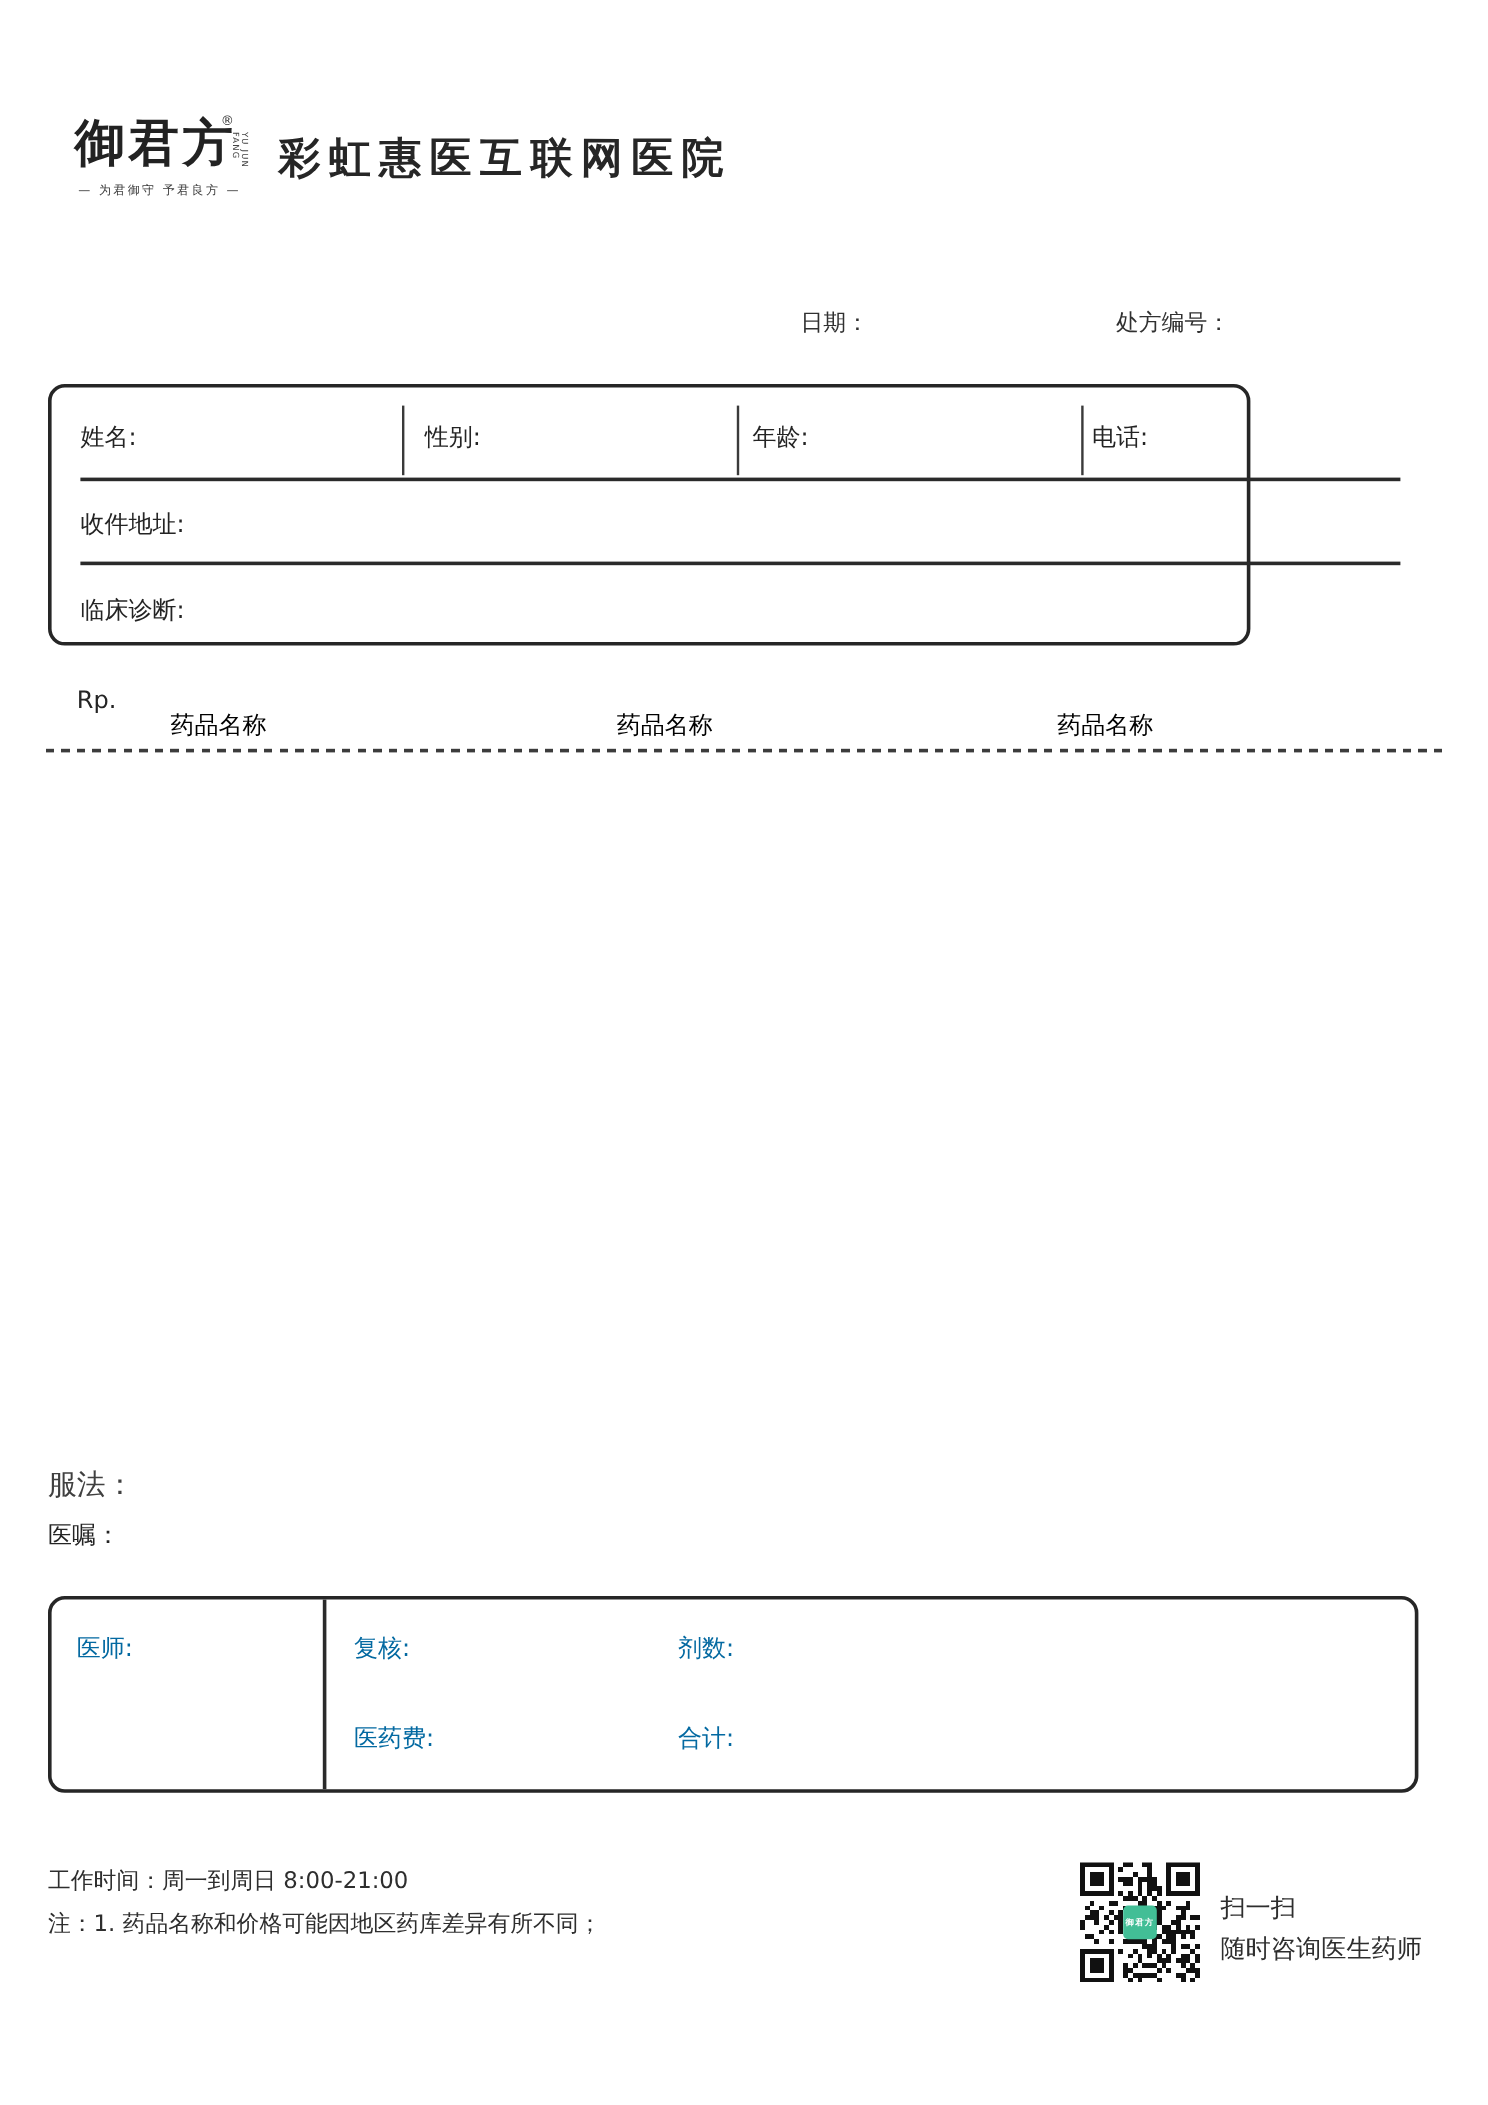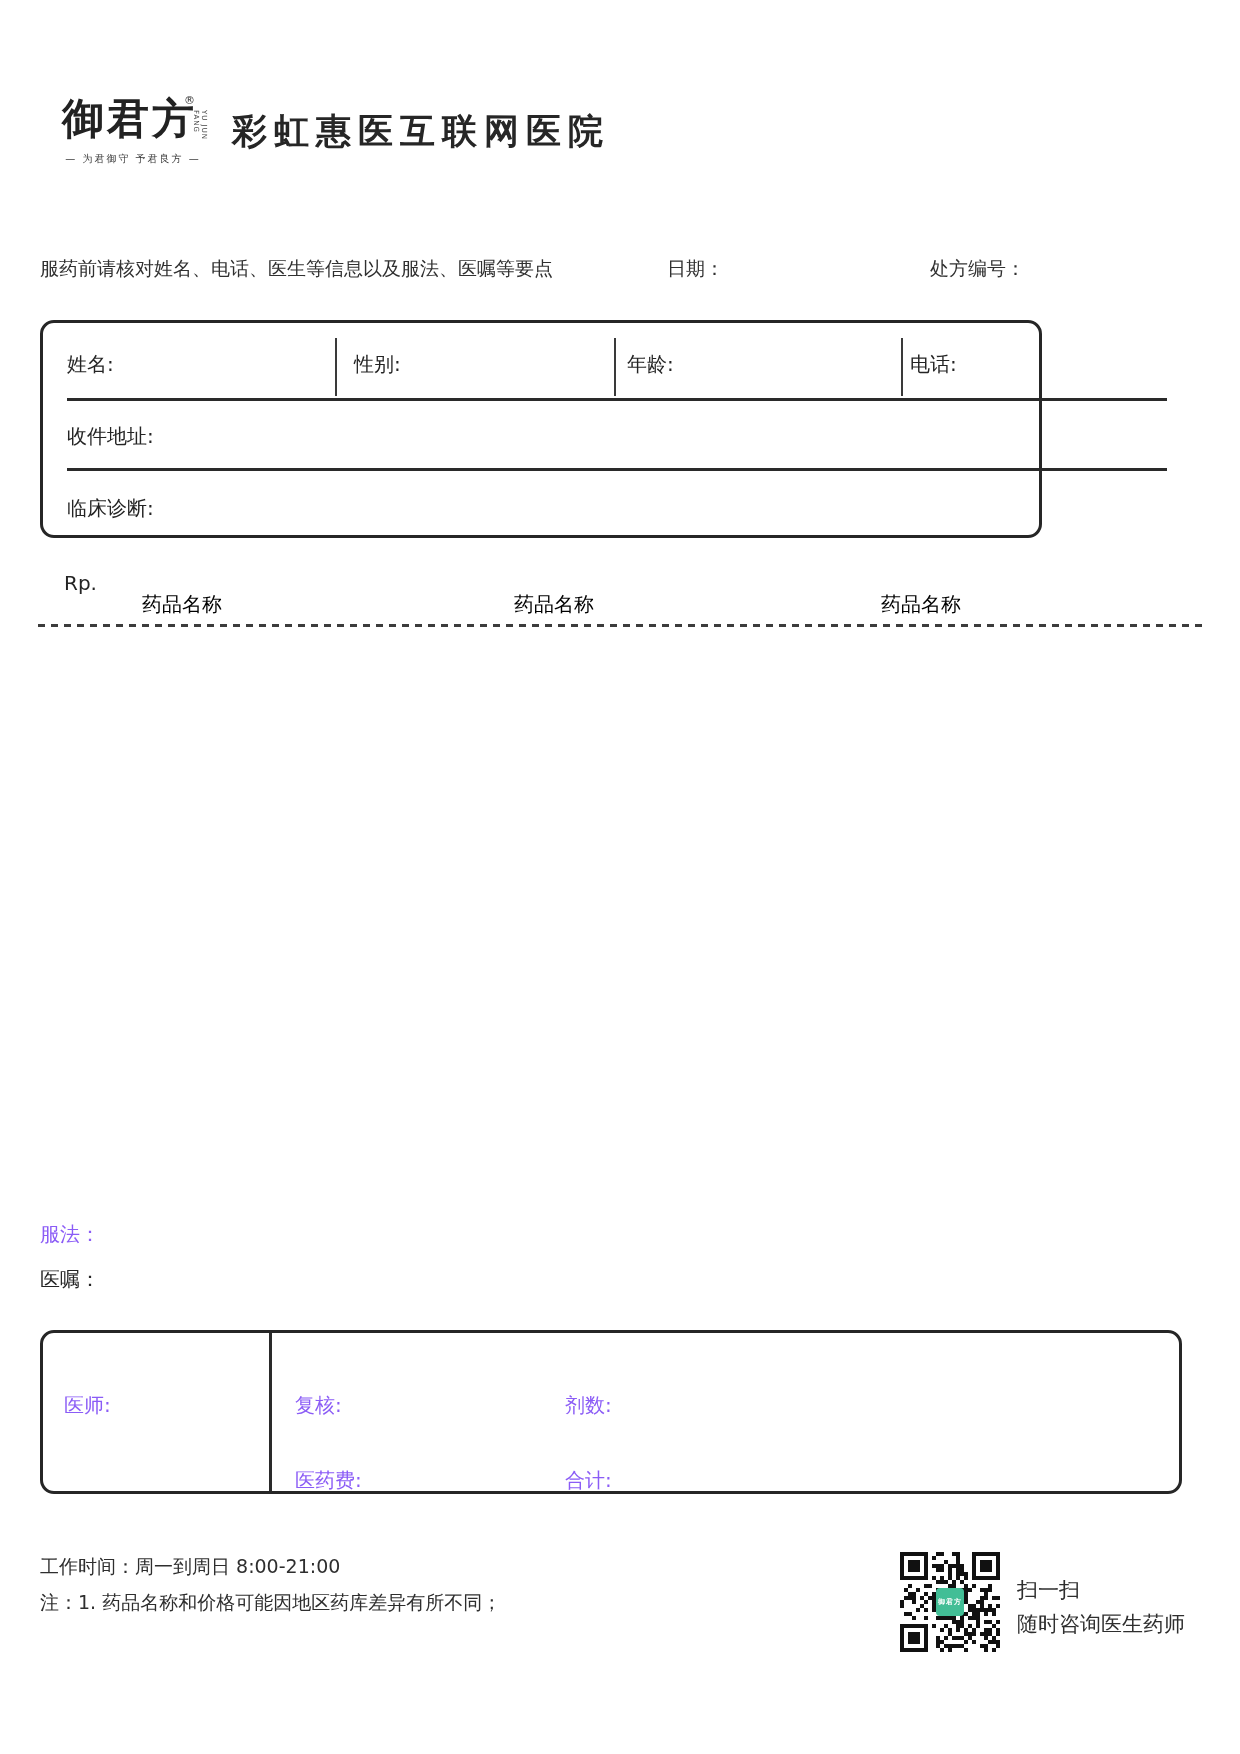--- a/index.html
+++ b/index.html
@@ -40,29 +40,29 @@
   .hline{left:24px;width:1100px;height:3px;background:#2a2a2a;}
   
   .rp-label{left:64px;top:571px;font-size:20px;color:#242424;}
   .rp-col{top:591px;font-size:20px;color:#000000;}
   .dashed-rule{
     left:38px;top:624px;width:1164px;height:3px;
     background:repeating-linear-gradient(90deg,#3c3c3c 0 7px,transparent 7px 13px);
   }
   .rx-body{left:40px;top:640px;width:1160px;height:560px;}
   
-  .usage-label{left:40px;top:1221px;font-size:20px;color:#8b5cf6;}
+  .usage-label{left:40px;top:1221px;font-size:24px;color:#404040;}
   .advice-label{left:40px;top:1266px;font-size:20px;color:#242424;}
   
   .signoff-box{
     left:40px;top:1330px;width:1142px;height:164px;box-sizing:border-box;
     border:3px solid #262626;border-radius:14px;background:#fff;
   }
   .so-divider{left:226px;top:0;bottom:0;width:2.5px;background:#2a2a2a;}
-  .so-label{font-size:20px;color:#8b5cf6;margin-top:32px;}
+  .so-label{font-size:20px;color:#0369a1;}
   
   .foot-line{left:40px;font-size:19px;color:#2e2e2e;}
   .qr-wrap{left:900px;top:1552px;width:100px;height:100px;}
   .qr-center{
     left:36px;top:36px;width:28px;height:28px;border-radius:4px;
     display:flex;align-items:center;justify-content:center;
     color:#fff;font-size:7px;font-weight:700;letter-spacing:1px;
   }
   .scan-title{left:1017px;top:1576px;font-size:21px;color:#2e2e2e;}
   .scan-sub{left:1017px;top:1610px;font-size:21px;color:#2e2e2e;}
@@ -73,21 +73,20 @@
 <div class="page">
 
   <div class="abs logo-block">
     <div class="abs logo-text">御君方</div>
     <div class="abs logo-reg">®</div>
     <div class="abs logo-vert">YU JUN FANG</div>
     <div class="abs logo-tagline">— 为君御守 予君良方 —</div>
   </div>
   <div class="abs hospital-title">彩虹惠医互联网医院</div>
 
-  <div class="abs notice-text">服药前请核对姓名、电话、医生等信息以及服法、医嘱等要点</div>
   <div class="abs date-label">日期：</div>
   <div class="abs rxno-label">处方编号：</div>
 
   <div class="abs patient-box">
     <div class="abs pb-label pb-row1-label" style="left:24px;">姓名:</div>
     <div class="abs vsep" style="left:292px;"></div>
     <div class="abs pb-label pb-row1-label" style="left:311px;">性别:</div>
     <div class="abs vsep" style="left:571px;"></div>
     <div class="abs pb-label pb-row1-label" style="left:584px;">年龄:</div>
     <div class="abs vsep" style="left:858px;"></div>

